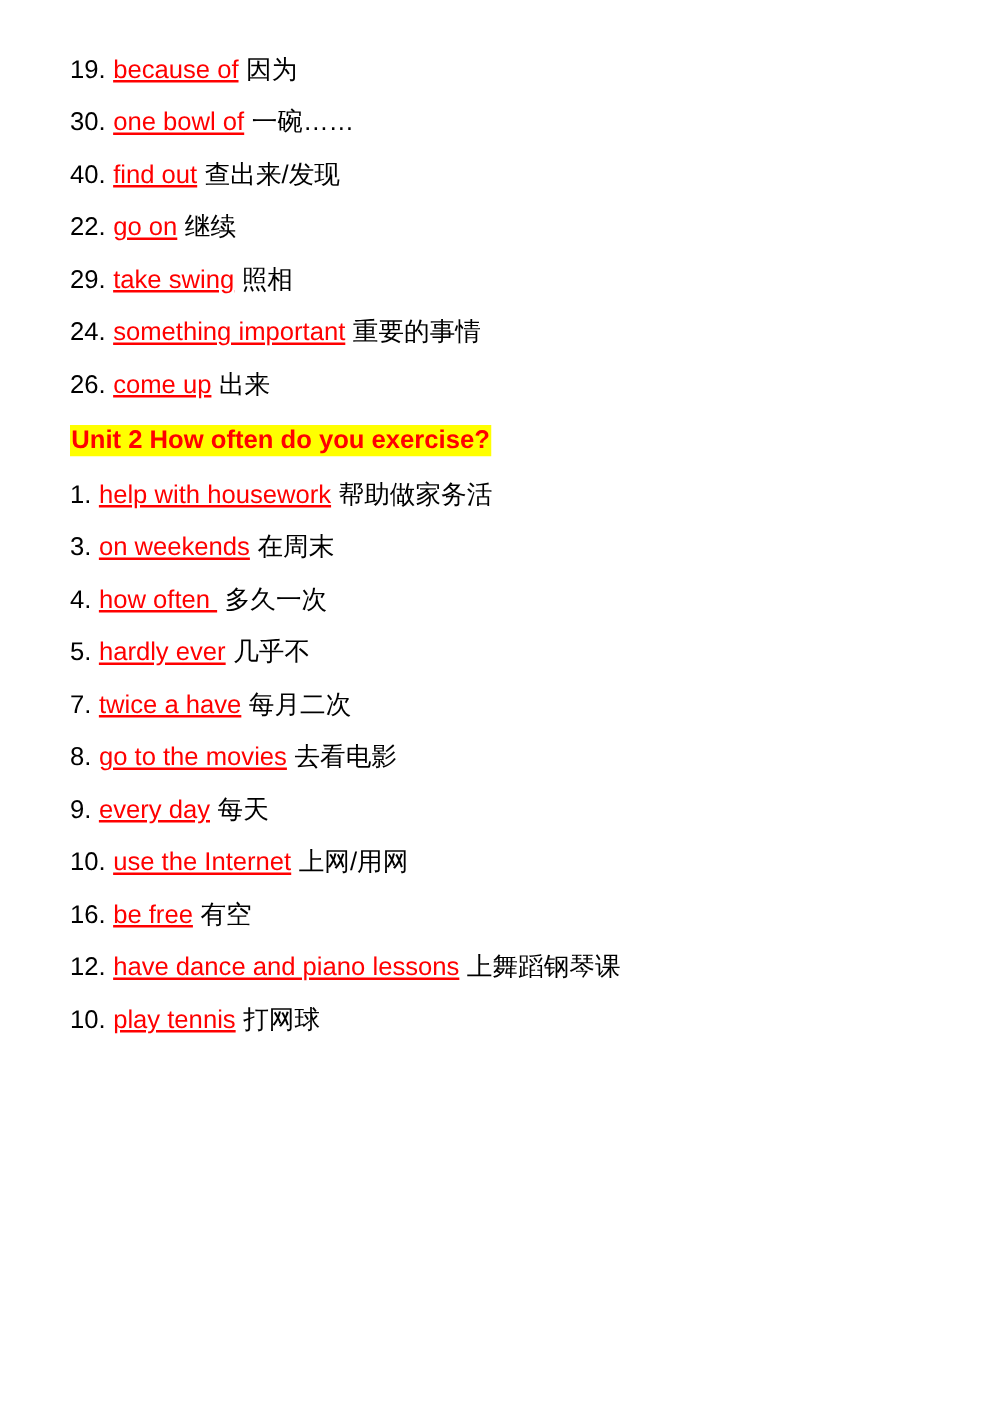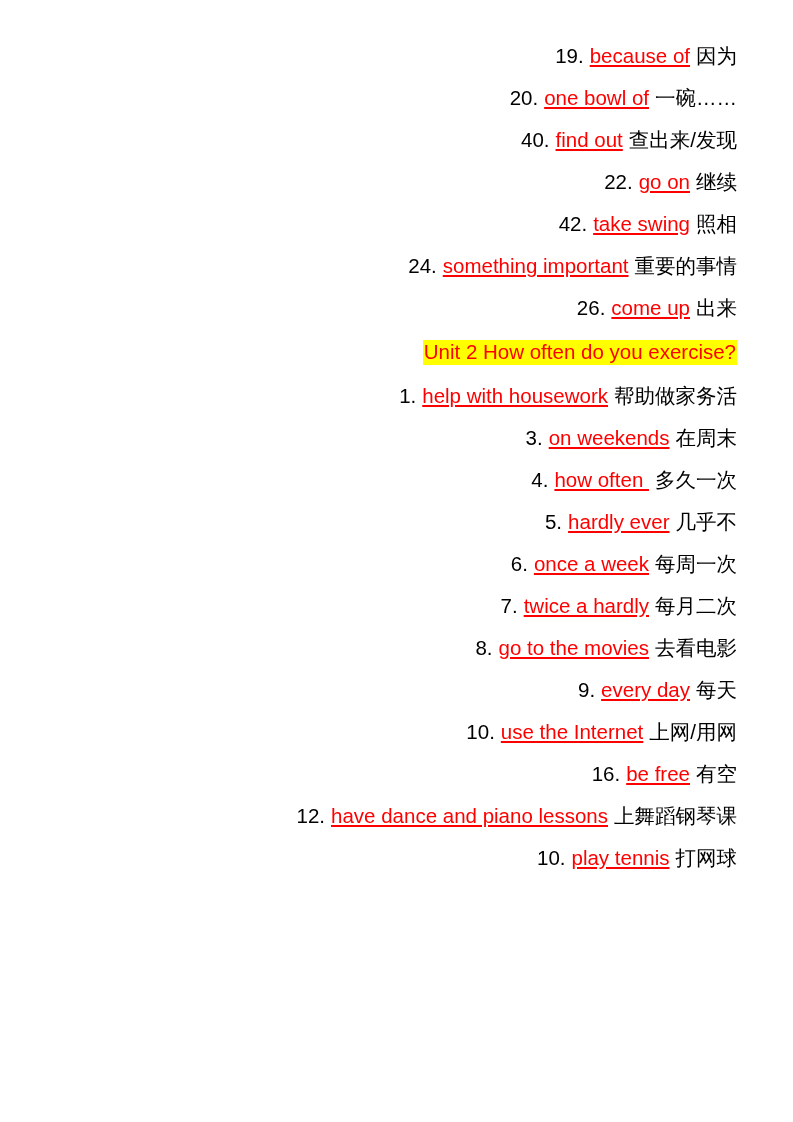--- a/index.html
+++ b/index.html
@@ -12,21 +12,20 @@
     height: 1122px;
     font-family: "Liberation Sans", sans-serif;
     color: #000000;
   }
   .page {
     position: relative;
     width: 793px;
     height: 1122px;
     box-sizing: border-box;
     padding: 46px 56px 0 56px;
-    text-align: right;
   }
   .entry {
     display: block;
     line-height: 1.0;
     margin: 0 0 21.5px 0;
     white-space: nowrap;
     font-size: 20.5px;
   }
   .num {
     color: #000000;
@@ -46,49 +45,49 @@
   .section-title {
     display: inline-block;
     background: #ffff00;
     color: #ff0000;
     font-size: 20.5px;
     line-height: 1.05;
     padding: 1px 1px 2px 1px;
   }
   .section-row {
     margin: 0 0 21px 0;
+    font-weight: bold;
   }
   .sp {
     display: inline-block;
     width: 6px;
   }
 </style>
 </head>
 <body>
 
 <div class="page">
   <div id="top-list">
       <div class="entry"><span class="num">19.</span><span class="sp"></span><span class="en">because of</span><span class="sp"></span><span class="cn">因为</span></div>
-      <div class="entry"><span class="num">20.</span><span class="sp"></span><span class="en">one bowl of</span><span class="sp"></span><span class="cn">一碗……</span></div>
+      <div class="entry"><span class="num">30.</span><span class="sp"></span><span class="en">one bowl of</span><span class="sp"></span><span class="cn">一碗……</span></div>
       <div class="entry"><span class="num">40.</span><span class="sp"></span><span class="en">find out</span><span class="sp"></span><span class="cn">查出来/发现</span></div>
       <div class="entry"><span class="num">22.</span><span class="sp"></span><span class="en">go on</span><span class="sp"></span><span class="cn">继续</span></div>
-      <div class="entry"><span class="num">42.</span><span class="sp"></span><span class="en">take swing</span><span class="sp"></span><span class="cn">照相</span></div>
+      <div class="entry"><span class="num">29.</span><span class="sp"></span><span class="en">take swing</span><span class="sp"></span><span class="cn">照相</span></div>
       <div class="entry"><span class="num">24.</span><span class="sp"></span><span class="en">something important</span><span class="sp"></span><span class="cn">重要的事情</span></div>
       <div class="entry"><span class="num">26.</span><span class="sp"></span><span class="en">come up</span><span class="sp"></span><span class="cn">出来</span></div>
     </div>
   <div class="section-row">
     <span class="section-title">Unit 2 How often do you exercise?</span>
   </div>
   <div id="bottom-list">
       <div class="entry"><span class="num">1.</span><span class="sp"></span><span class="en">help with housework</span><span class="sp"></span><span class="cn">帮助做家务活</span></div>
       <div class="entry"><span class="num">3.</span><span class="sp"></span><span class="en">on weekends</span><span class="sp"></span><span class="cn">在周末</span></div>
       <div class="entry"><span class="num">4.</span><span class="sp"></span><span class="en">how often </span><span class="sp"></span><span class="cn">多久一次</span></div>
       <div class="entry"><span class="num">5.</span><span class="sp"></span><span class="en">hardly ever</span><span class="sp"></span><span class="cn">几乎不</span></div>
-      <div class="entry"><span class="num">6.</span><span class="sp"></span><span class="en">once a week</span><span class="sp"></span><span class="cn">每周一次</span></div>
-      <div class="entry"><span class="num">7.</span><span class="sp"></span><span class="en">twice a hardly</span><span class="sp"></span><span class="cn">每月二次</span></div>
+      <div class="entry"><span class="num">7.</span><span class="sp"></span><span class="en">twice a have</span><span class="sp"></span><span class="cn">每月二次</span></div>
       <div class="entry"><span class="num">8.</span><span class="sp"></span><span class="en">go to the movies</span><span class="sp"></span><span class="cn">去看电影</span></div>
       <div class="entry"><span class="num">9.</span><span class="sp"></span><span class="en">every day</span><span class="sp"></span><span class="cn">每天</span></div>
       <div class="entry"><span class="num">10.</span><span class="sp"></span><span class="en">use the Internet</span><span class="sp"></span><span class="cn">上网/用网</span></div>
       <div class="entry"><span class="num">16.</span><span class="sp"></span><span class="en">be free</span><span class="sp"></span><span class="cn">有空</span></div>
       <div class="entry"><span class="num">12.</span><span class="sp"></span><span class="en">have dance and piano lessons</span><span class="sp"></span><span class="cn">上舞蹈钢琴课</span></div>
       <div class="entry"><span class="num">10.</span><span class="sp"></span><span class="en">play tennis</span><span class="sp"></span><span class="cn">打网球</span></div>
     </div>
 </div>
 
 </body></html>

